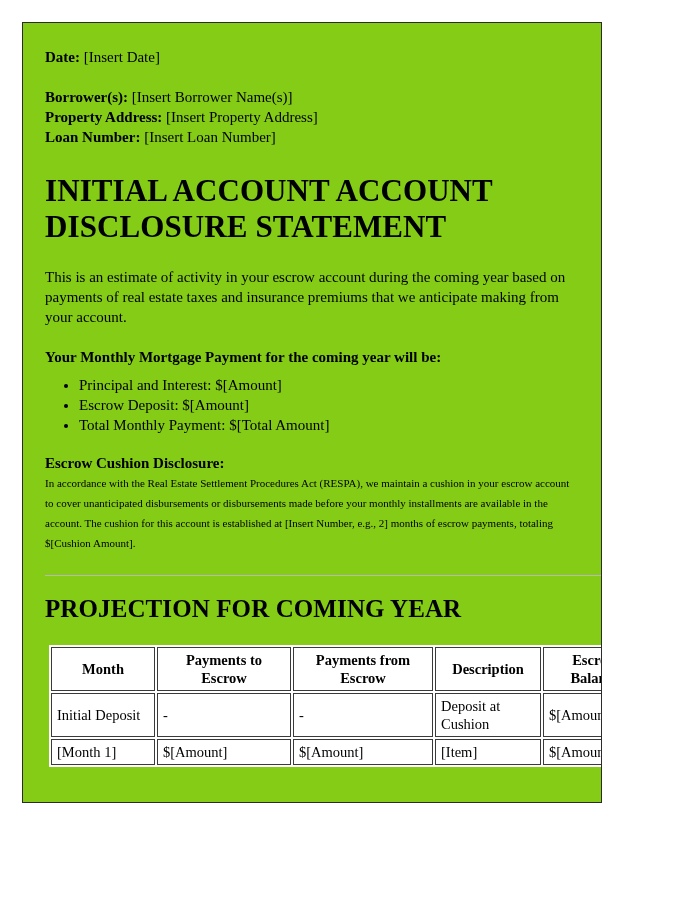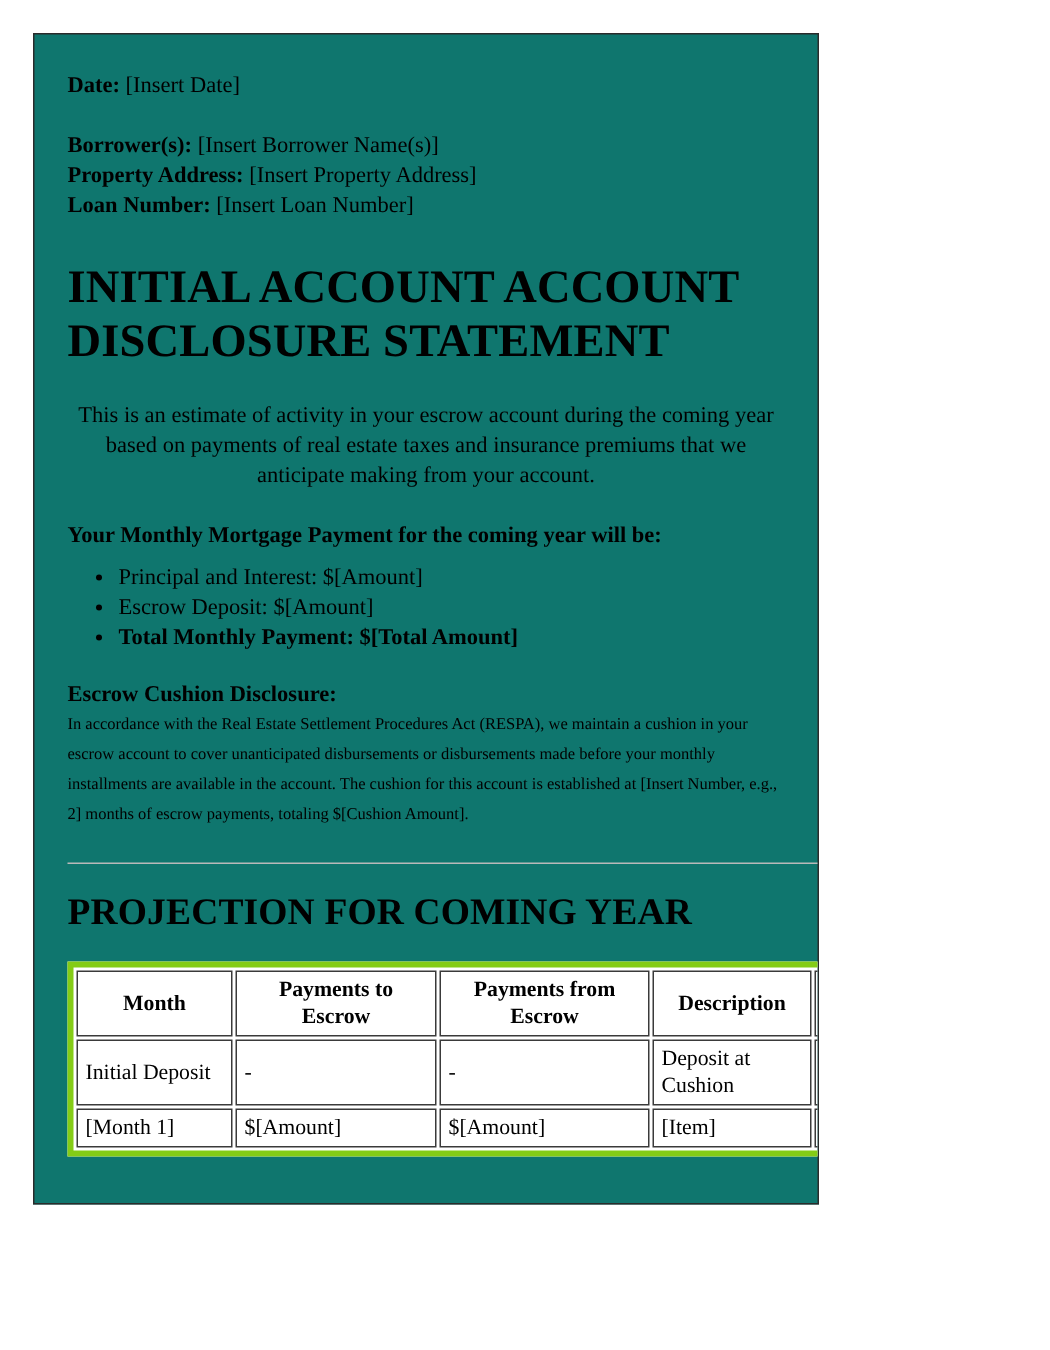--- a/index.html
+++ b/index.html
@@ -13,24 +13,24 @@
     font-family: "Liberation Serif", "DejaVu Serif", serif;
     color: #000000;
     overflow: hidden;
   }
 
   
   .page {
     position: absolute;
     left: 22px;
     top: 22px;
-    width: 524px;
+    width: 580px;
     height: 781px;
     border: 1px solid #2b2b2b;
-    background: #0f766e;
+    background: #84cc16;
     box-sizing: border-box;
     overflow: hidden;
   }
   .page-inner {
     padding: 24px 22px 0 22px;
     box-sizing: border-box;
   }
 
   
   .meta-line {
@@ -52,41 +52,41 @@
     font-weight: bold;
     margin: 26px 0 0 0;
     letter-spacing: 0.1px;
   }
 
   
   .body-para {
     font-size: 15px;
     line-height: 20px;
     margin: 22px 0 0 0;
-    text-align: center;
+    text-align: left;
   }
   .lead-in {
     font-size: 15px;
     line-height: 20px;
     font-weight: bold;
     margin: 20px 0 0 0;
   }
 
   ul.payment-list {
     margin: 8px 0 0 0;
     padding-left: 34px;
     list-style: disc;
   }
   ul.payment-list li {
     font-size: 15px;
     line-height: 20px;
     margin: 0;
   }
   ul.payment-list li.is-bold {
-    font-weight: bold;
+    font-weight: normal;
   }
 
   .sub-head {
     font-size: 15px;
     line-height: 20px;
     font-weight: bold;
     margin: 18px 0 0 0;
   }
   .sub-body {
     font-size: 11px;

